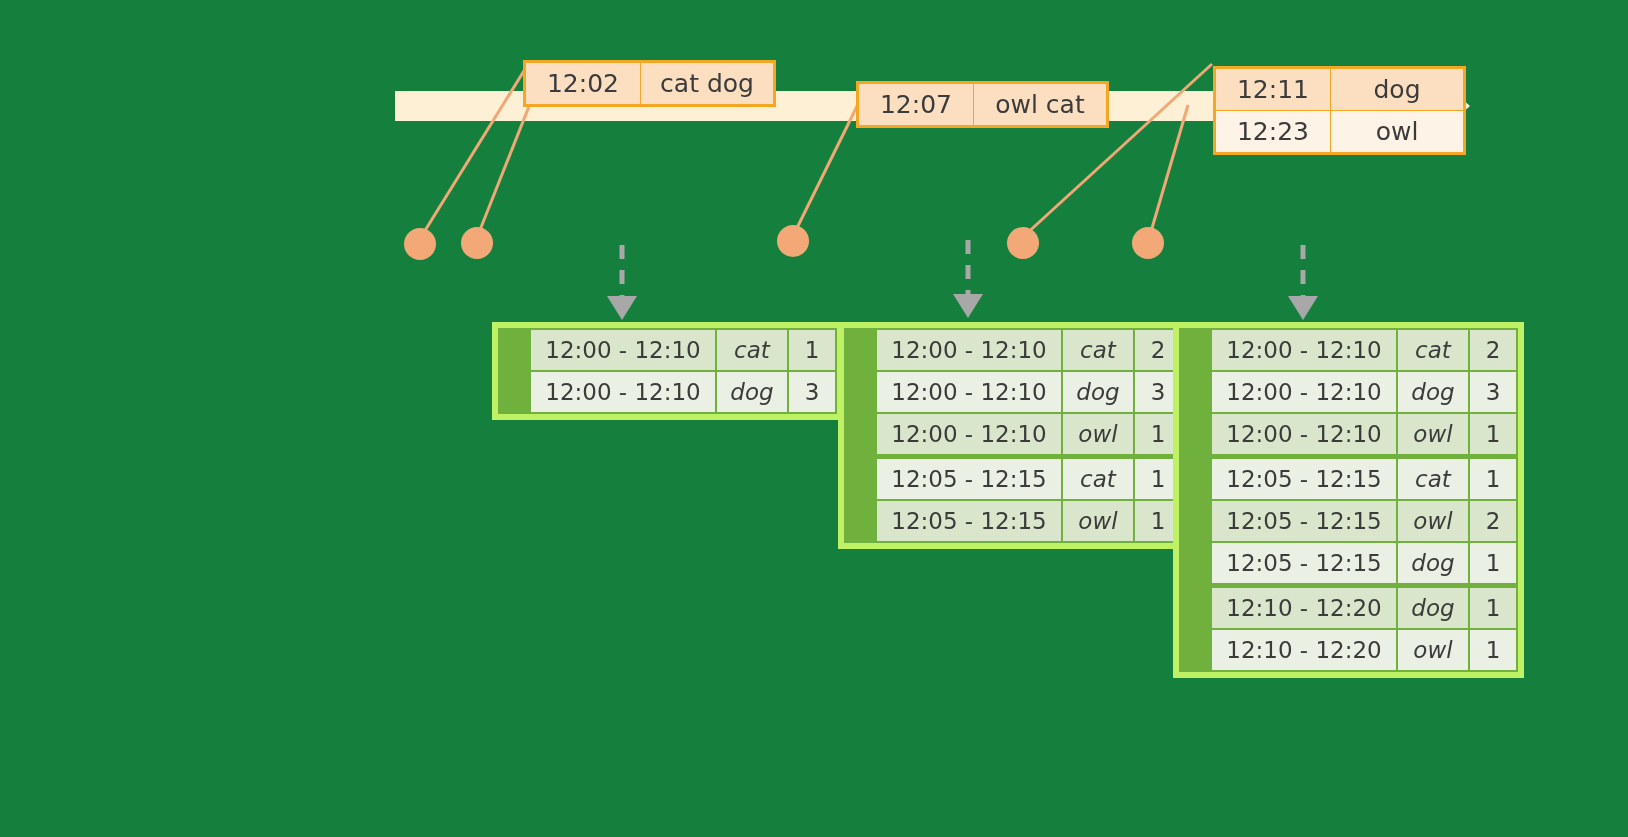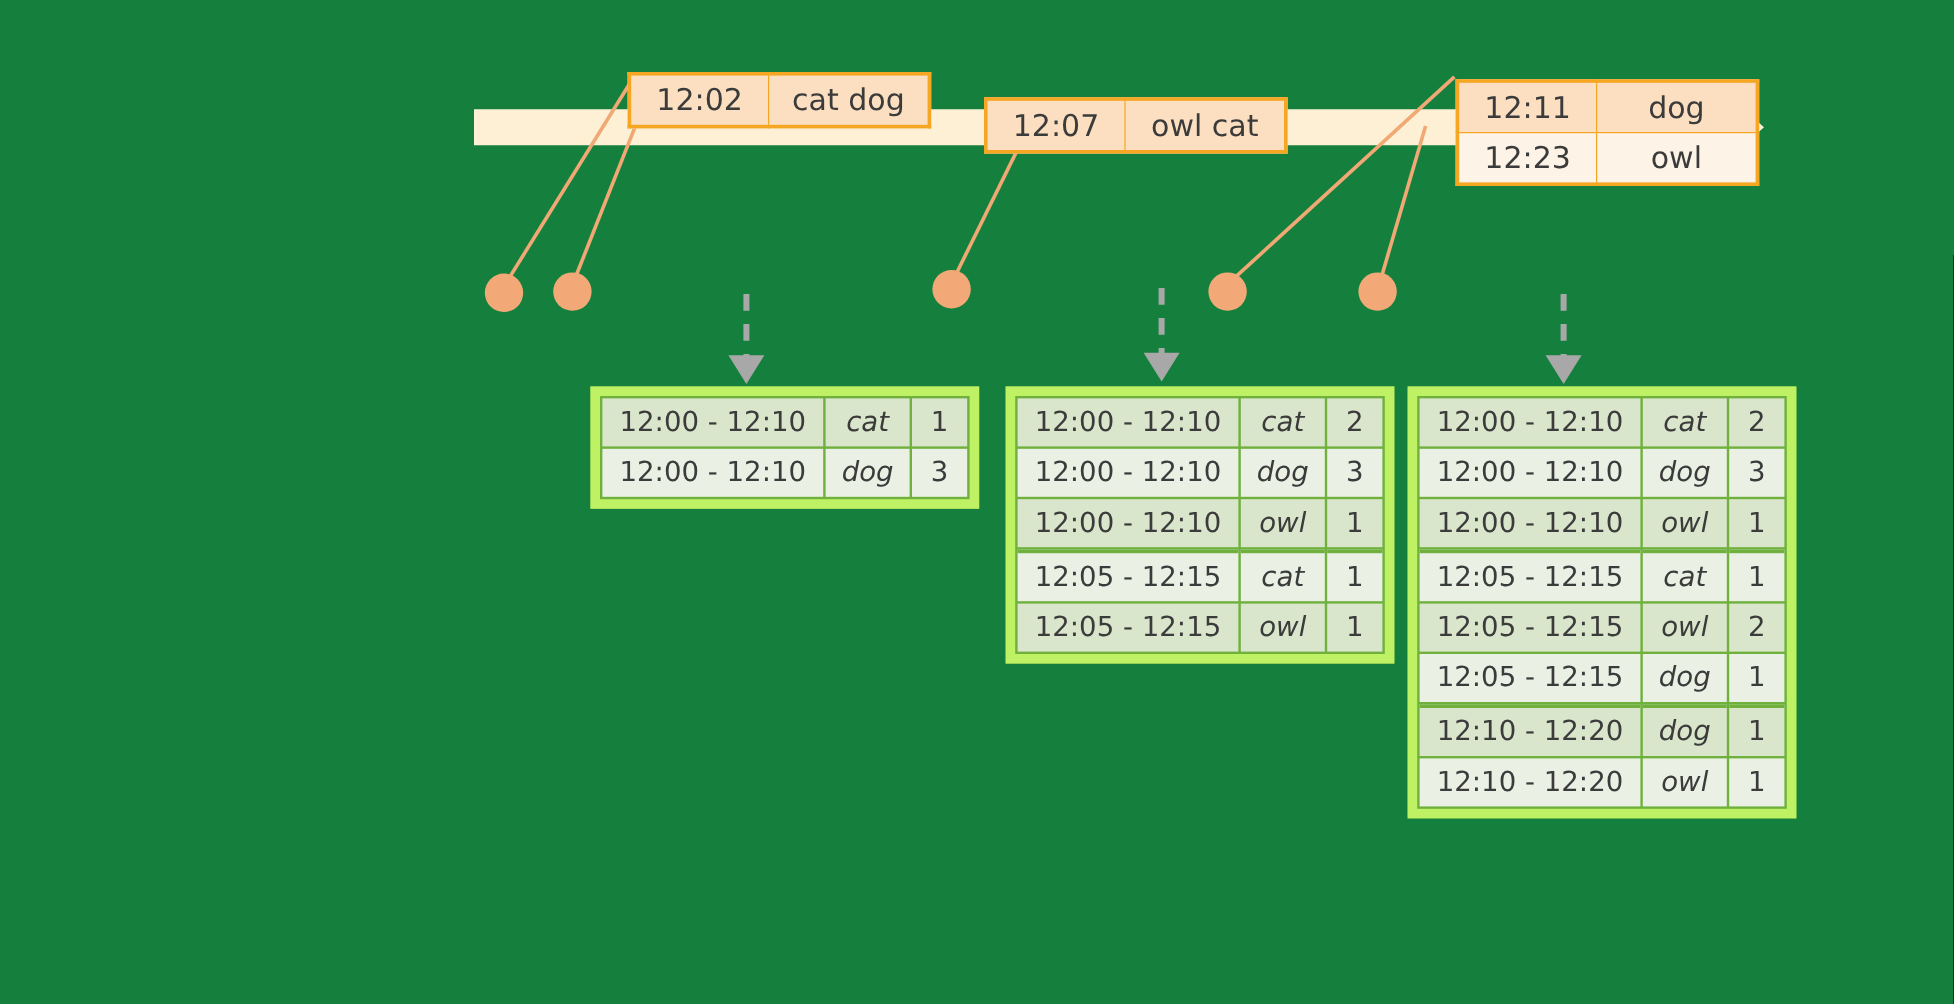--- a/index.html
+++ b/index.html
@@ -42,25 +42,26 @@
     font-family: "DejaVu Sans", sans-serif;
   }
   .event-table tr.row-a td { background: #FBDFC0; }
   .event-table tr.row-b td { background: #FDF3E6; }
   .event-table td.time-cell { min-width: 86px; }
   .event-table td.words-cell { min-width: 104px; }
 
   
   .result-table {
     position: absolute;
-    border: 8px solid #bef264;
+    border: 6px solid #bef264;
     border-collapse: separate;
     border-spacing: 2px;
     background: #6FB13C;
     box-sizing: border-box;
+    padding-left: 31px;
   }
   .result-table td {
     font-size: 23px;
     color: #3b3b3b;
     text-align: center;
     padding: 7px 12px;
     white-space: nowrap;
     font-family: "DejaVu Sans", sans-serif;
   }
   .result-table tr.shade-a td { background: #D9E6CB; }
@@ -111,21 +112,21 @@
 
   <table class="event-table" style="left:523px; top:60px;">
     <tbody>
       <tr class="row-a">
         <td class="time-cell">12:02</td>
         <td class="words-cell">cat dog</td>
       </tr>
     </tbody>
   </table>
 
-  <table class="event-table" style="left:820px; top:81px;">
+  <table class="event-table" style="left:856px; top:81px;">
     <tbody>
       <tr class="row-a">
         <td class="time-cell">12:07</td>
         <td class="words-cell">owl cat</td>
       </tr>
     </tbody>
   </table>
 
   <table class="event-table" style="left:1213px; top:66px;">
     <tbody>

